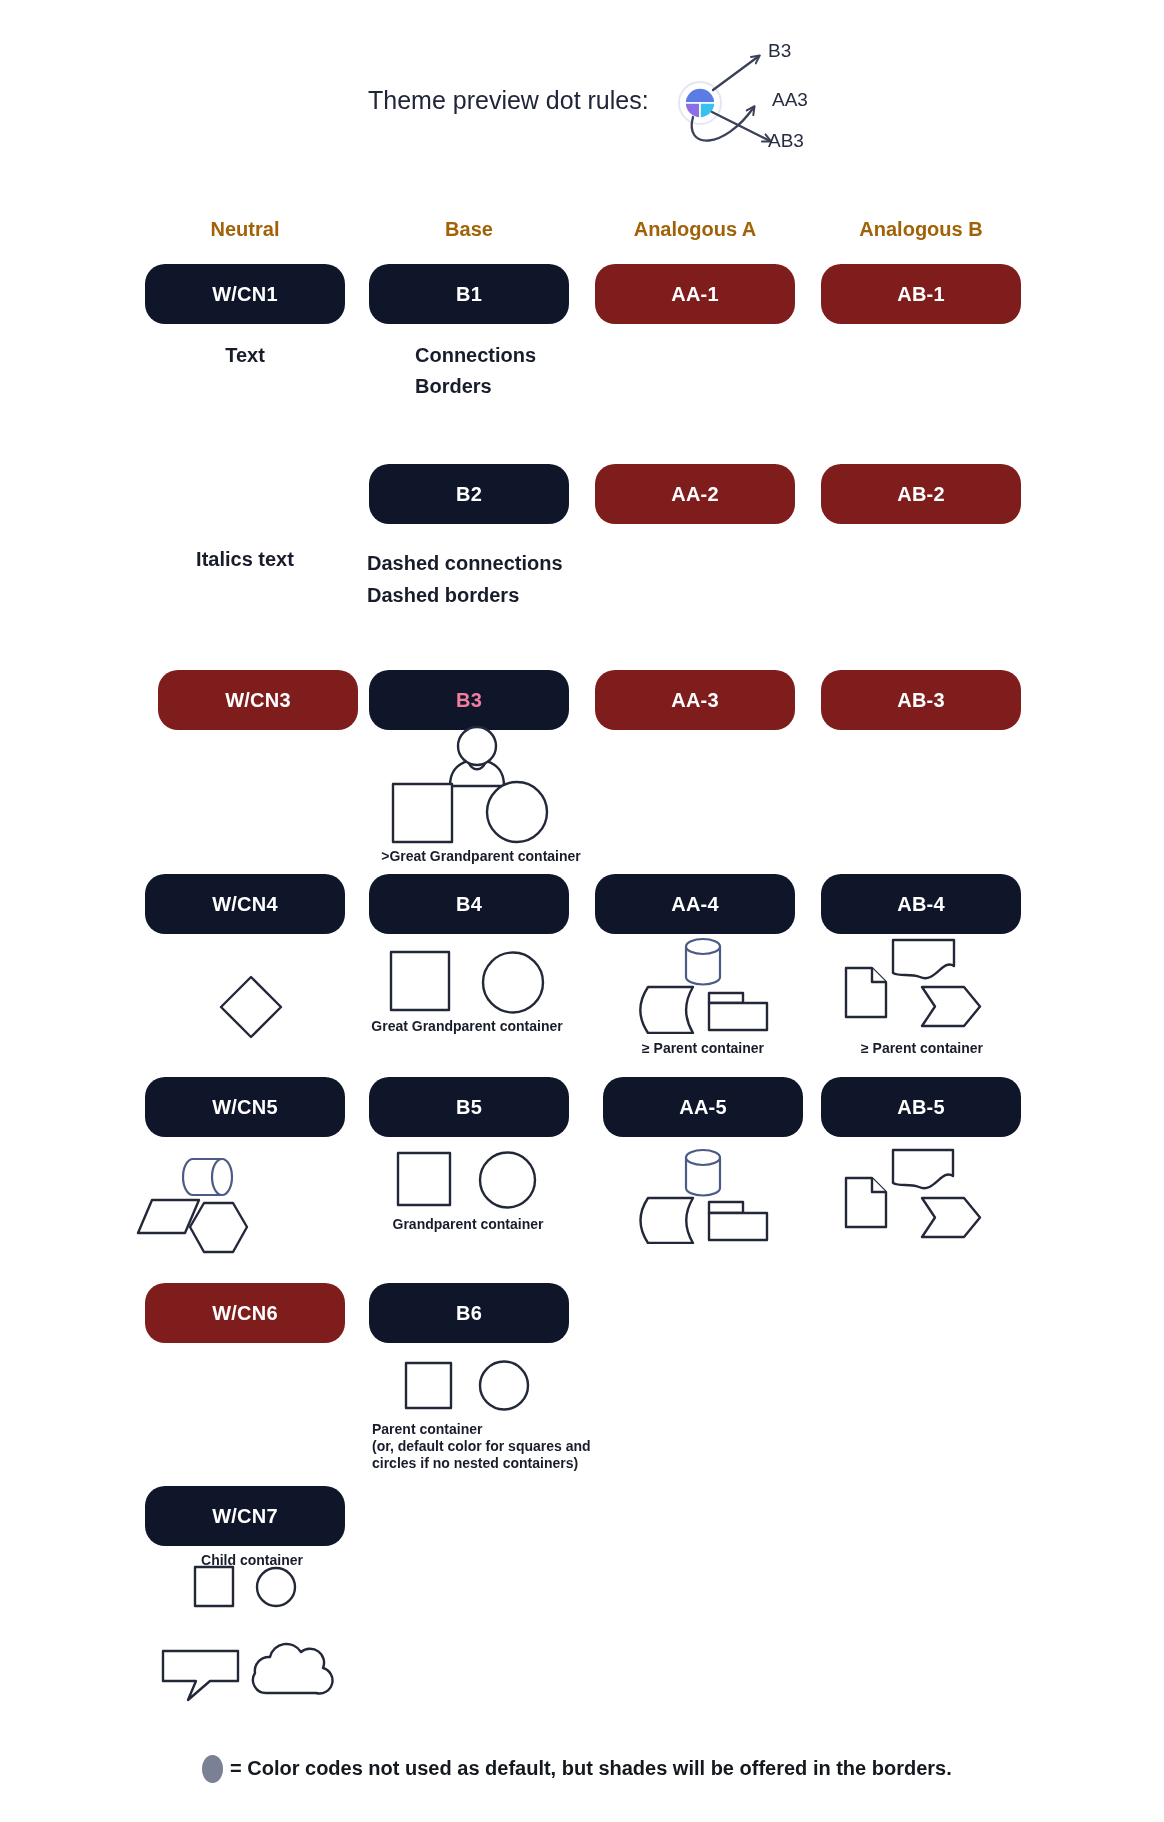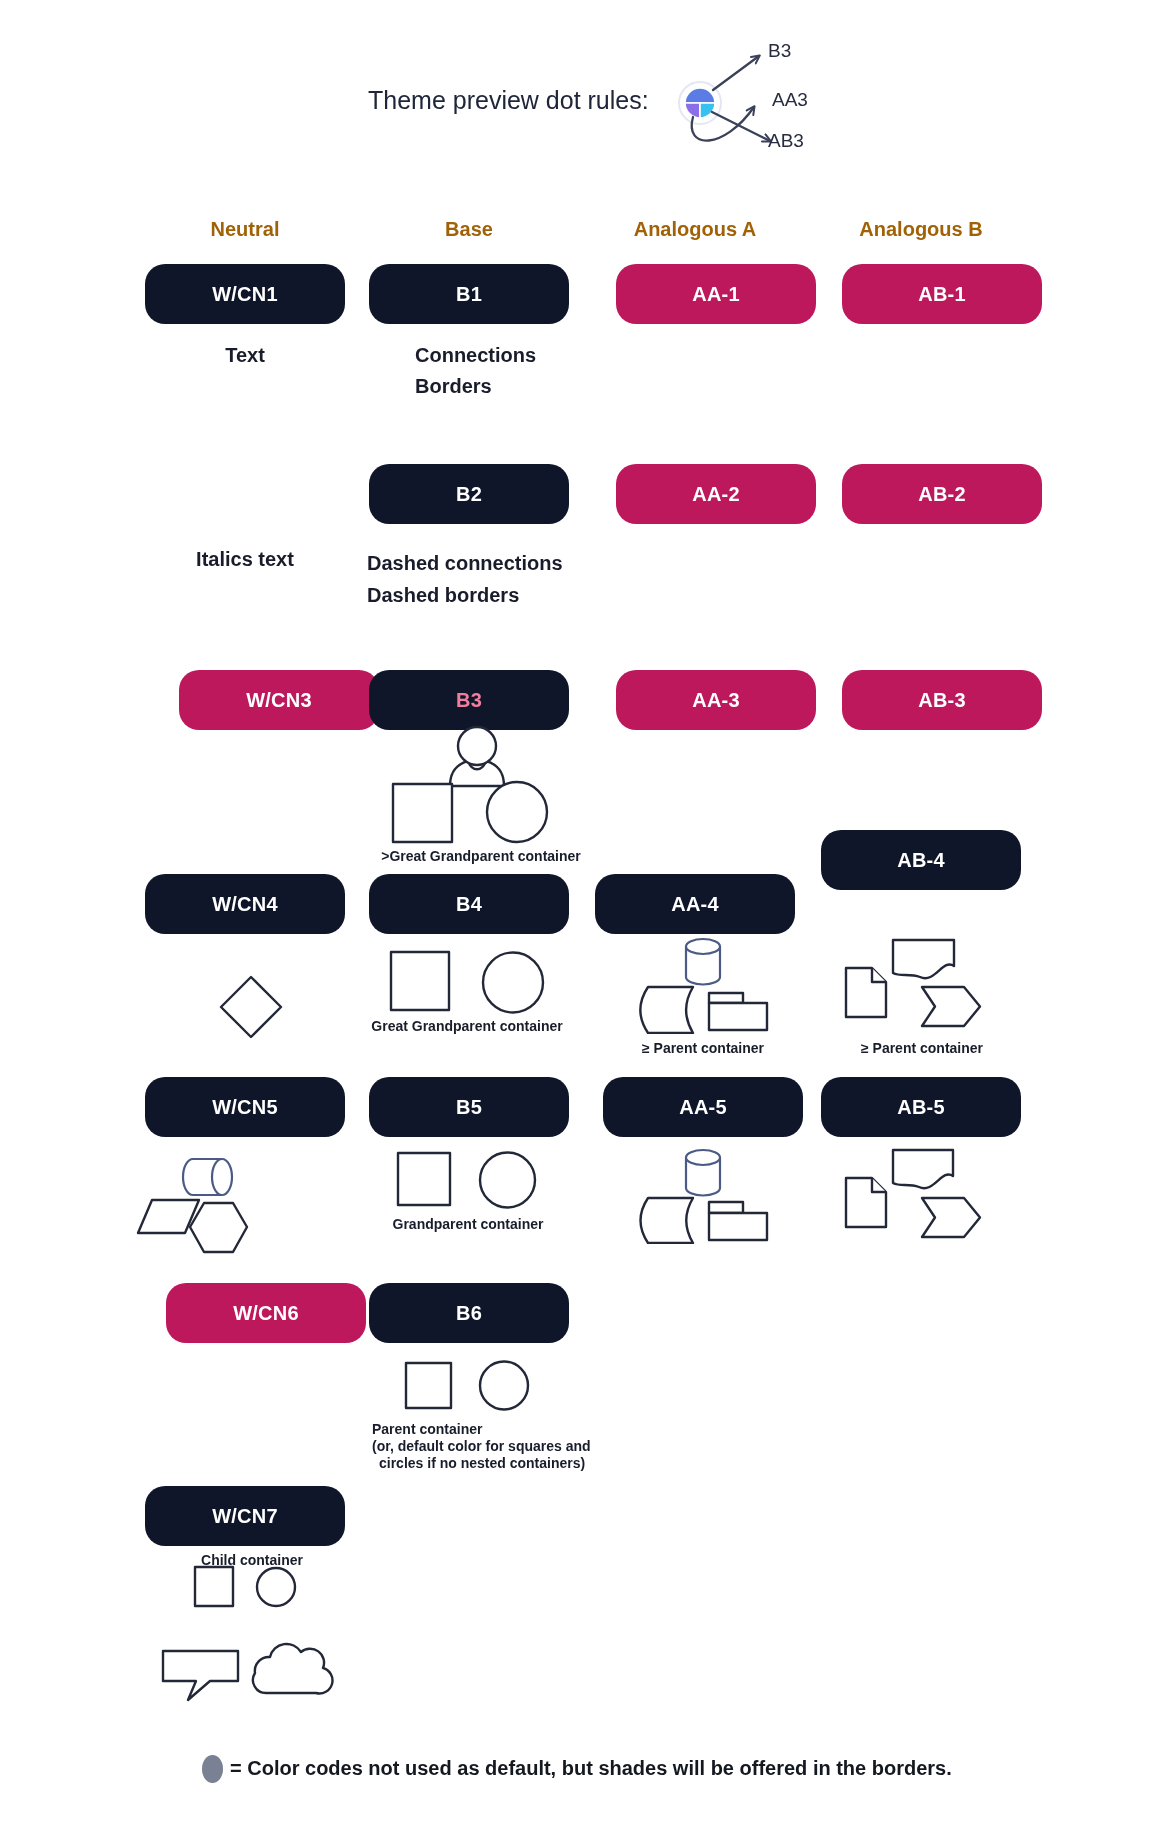--- a/index.html
+++ b/index.html
@@ -9,21 +9,21 @@
   }
   .abs{position:absolute;}
   .title{font-size:25px;font-weight:400;color:#20263a;white-space:nowrap;}
   .dotlabel{font-size:19px;font-weight:400;color:#272d40;white-space:nowrap;}
   .colheader{width:200px;text-align:center;font-size:20px;font-weight:700;color:#a16207;}
   .sw{
     width:200px;height:60px;border-radius:20px;
     display:flex;align-items:center;justify-content:center;
   }
   .sw.dark{background:#0f1629;}
-  .sw.gray{background:#be185d;margin-left:21px;}
+  .sw.gray{background:#7f1d1d;}
   .sw span{font-size:20px;font-weight:700;color:#ffffff;letter-spacing:.2px;}
   .sw span.pink{color:#f17e9e;}
   .cap{font-size:20px;font-weight:700;color:#191d2b;white-space:nowrap;}
   .cap.center{width:200px;text-align:center;}
   .smallcap{font-size:14px;font-weight:700;color:#191d2b;white-space:nowrap;}
   .smallcap.center{width:200px;text-align:center;}
   .legend-dot{width:21px;height:28px;border-radius:50%;background:#7a8194;}
   .legend-text{font-size:20px;font-weight:700;color:#14181f;white-space:nowrap;}
   svg .ink{fill:#ffffff;stroke:#232839;stroke-width:2.4;stroke-linejoin:round;}
   svg .blue{fill:#ffffff;stroke:#4c5b85;stroke-width:2.2;stroke-linejoin:round;}
@@ -117,21 +117,21 @@
 
   <div class="abs sw dark" style="left:145px;top:874px;">
       <span>W/CN4</span>
     </div>
   <div class="abs sw dark" style="left:369px;top:874px;">
       <span>B4</span>
     </div>
   <div class="abs sw dark" style="left:595px;top:874px;">
       <span>AA-4</span>
     </div>
-  <div class="abs sw dark" style="left:821px;top:830px;">
+  <div class="abs sw dark" style="left:821px;top:874px;">
       <span>AB-4</span>
     </div>
 
   <svg class="abs" style="left:218px;top:974px;" width="66" height="66" viewBox="0 0 66 66">
     <polygon class="ink" points="33,3 63,33 33,63 3,33"></polygon>
   </svg>
 
   <svg class="abs" style="left:383px;top:944px;" width="170" height="72" viewBox="0 0 170 72">
     <rect class="ink" x="8" y="8" width="58" height="58"></rect>
     <circle class="ink" cx="130" cy="38.5" r="30"></circle>
@@ -216,21 +216,21 @@
   <div class="abs sw dark" style="left:369px;top:1283px;">
       <span>B6</span>
     </div>
 
   <svg class="abs" style="left:398px;top:1357px;" width="140" height="56" viewBox="0 0 140 56">
     <rect class="ink" x="8" y="6" width="45" height="45"></rect>
     <circle class="ink" cx="106" cy="28.5" r="24"></circle>
   </svg>
   <div class="abs smallcap" style="left:372px;top:1421px;">Parent container</div>
   <div class="abs smallcap" style="left:372px;top:1438px;">(or, default color for squares and</div>
-  <div class="abs smallcap" style="left:372px;top:1455px;margin-left:7px;">circles if no nested containers)</div>
+  <div class="abs smallcap" style="left:372px;top:1455px;">circles if no nested containers)</div>
 
   <div class="abs sw dark" style="left:145px;top:1486px;">
       <span>W/CN7</span>
     </div>
   <div class="abs smallcap center" style="left:152px;top:1552px;">Child container</div>
 
   <svg class="abs" style="left:188px;top:1561px;" width="120" height="50" viewBox="0 0 120 50">
     <rect class="ink" x="7" y="6" width="38" height="39"></rect>
     <circle class="ink" cx="88" cy="26" r="19"></circle>
   </svg>

